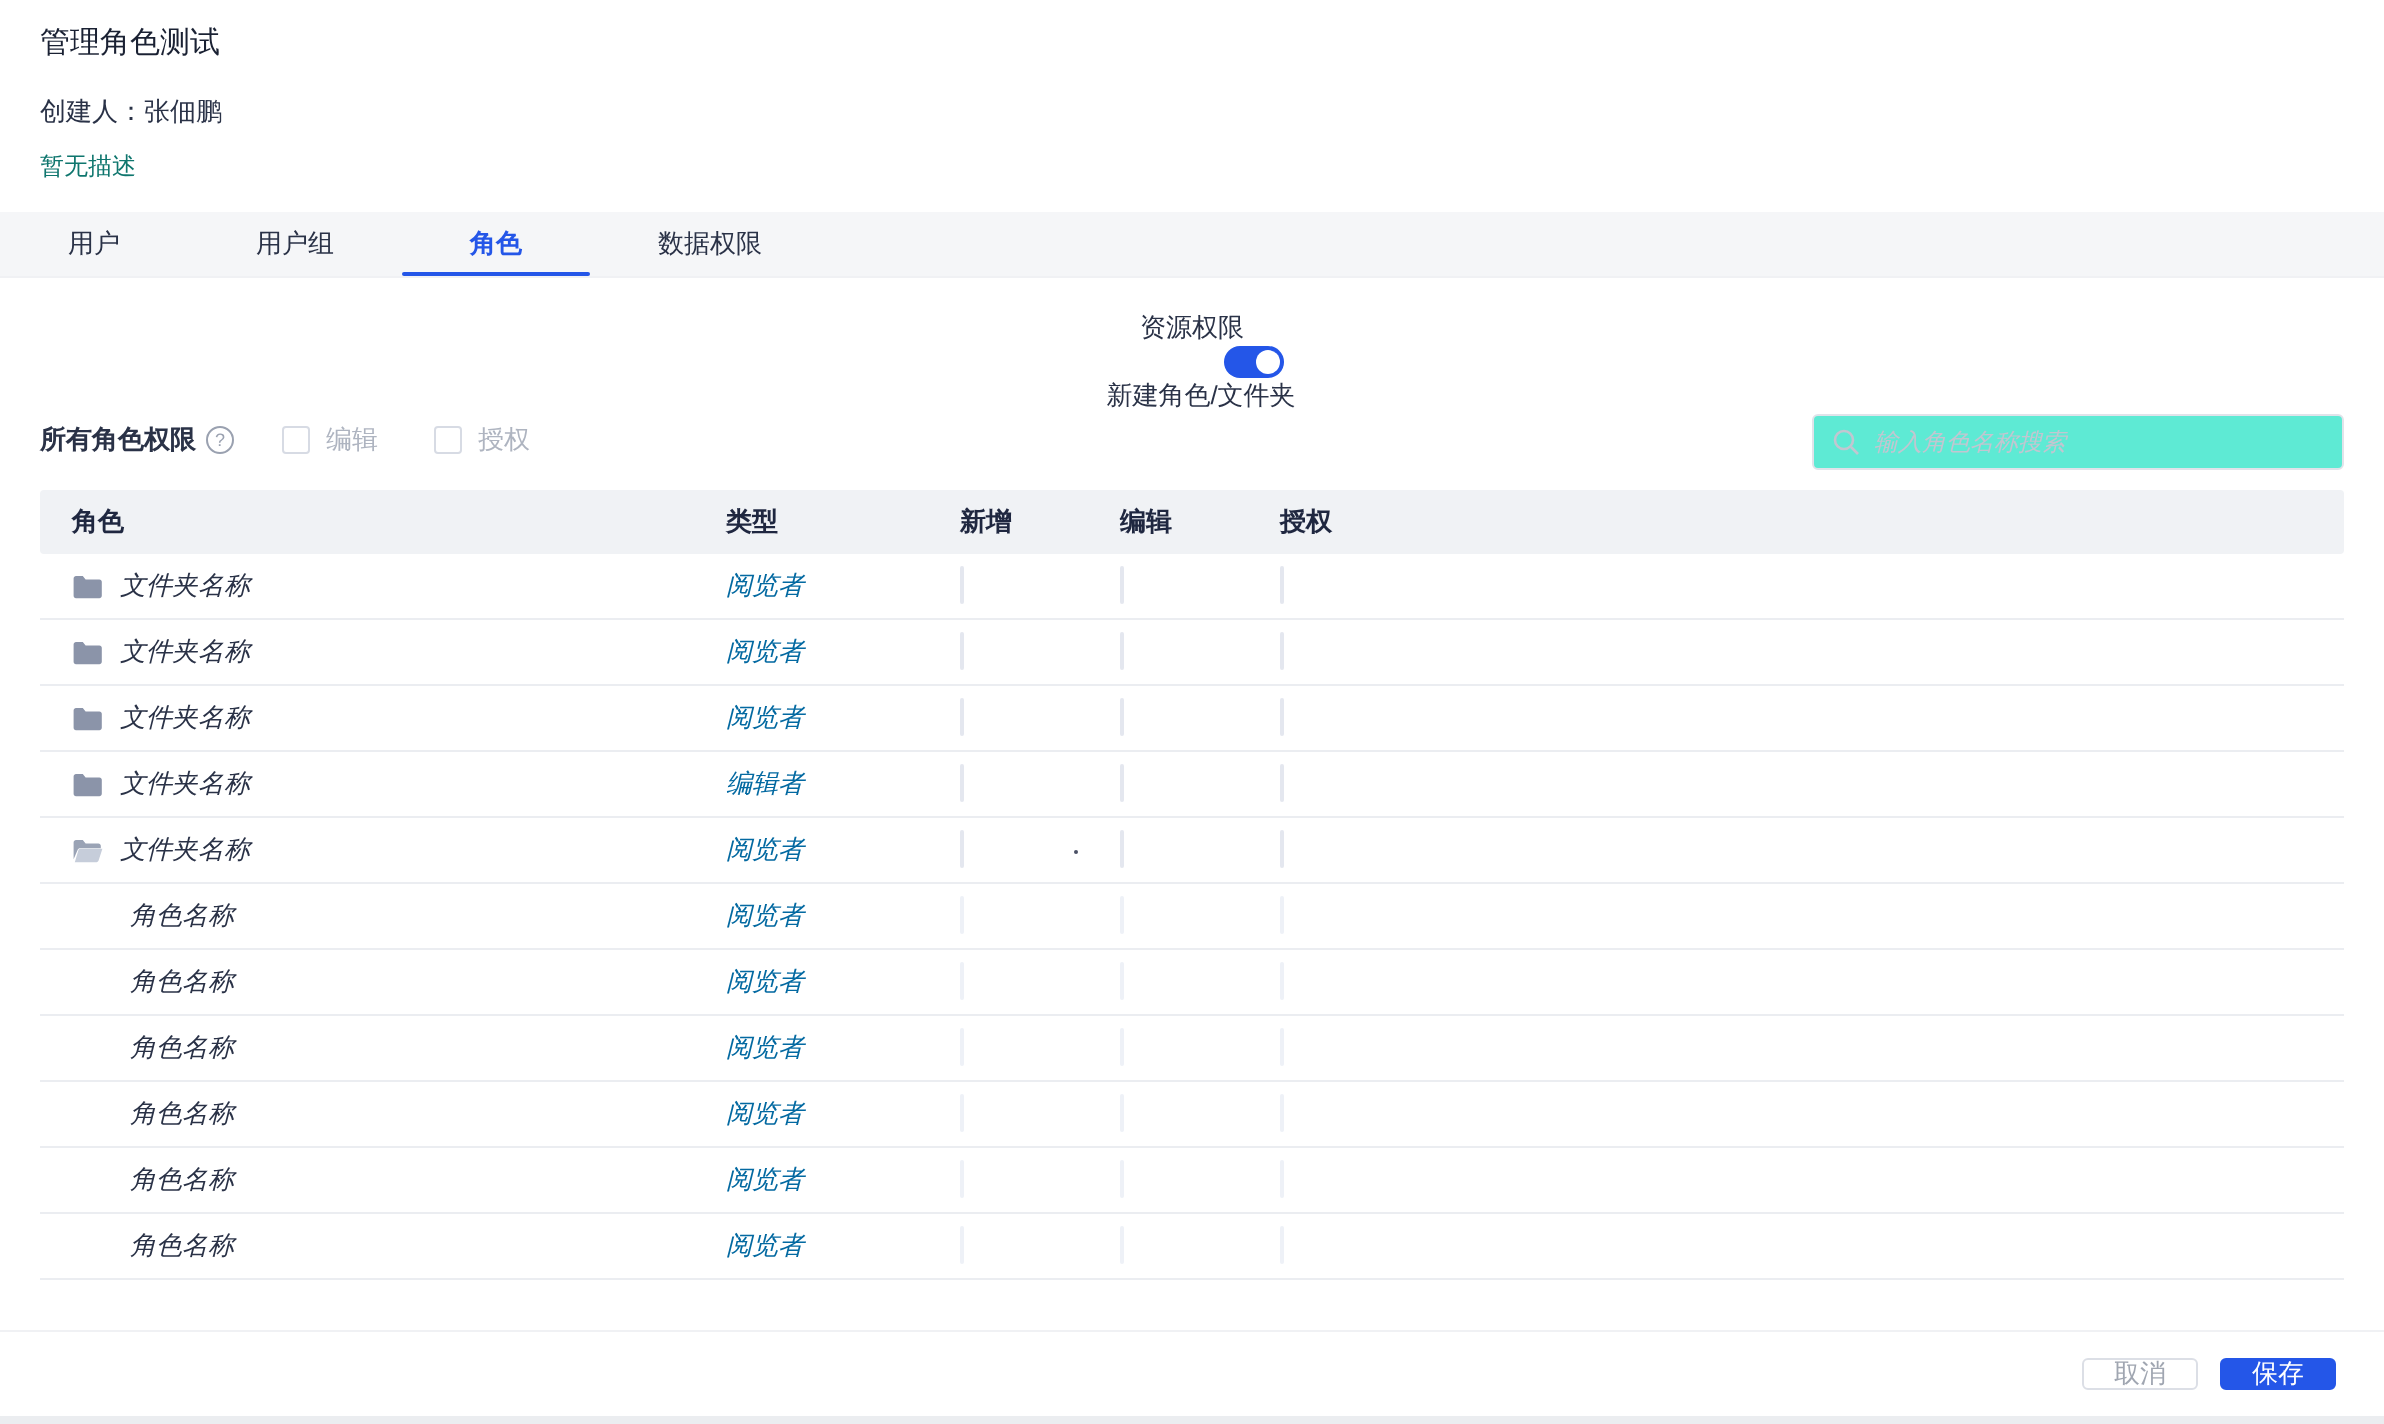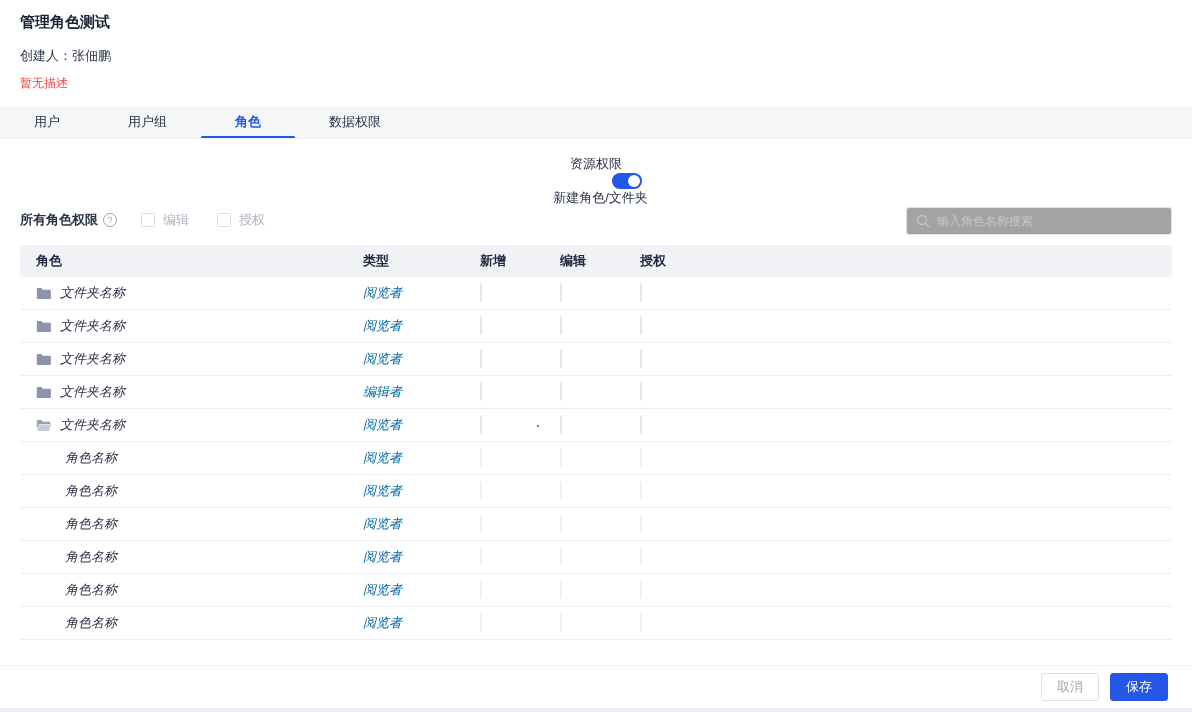--- a/index.html
+++ b/index.html
@@ -1,40 +1,40 @@
 <!DOCTYPE html>
 <html><head>
 <meta charset="utf-8">
 <style>
   * { margin:0; padding:0; box-sizing:border-box; }
   html,body { width:1192px; height:712px; background:#fff; font-family:"Liberation Sans","DejaVu Sans",sans-serif; }
   .page { position:relative; width:1192px; height:712px; background:#fff; overflow:hidden; color:#2a3247; }
 
   
   .hdr { padding:12px 20px 0 20px; }
-  .hdr-title { font-size:15px; font-weight:bold; color:#1a2133; line-height:20px; }
+  .hdr-title { font-size:15px; font-weight:normal; color:#1a2133; line-height:20px; }
   .hdr-creator { margin-top:15px; font-size:13px; color:#2a3247; }
-  .hdr-desc { margin-top:10px; font-size:12px; color:#ef4444; }
+  .hdr-desc { margin-top:10px; font-size:12px; color:#0f766e; }
 
   
   .tabbar { margin-top:14px; height:33px; background:#f5f6f8; display:flex; align-items:stretch; border-bottom:1px solid #f0f1f4; }
   .tab { padding:0 34px; display:flex; align-items:center; font-size:13px; color:#2a3247; cursor:pointer; position:relative; }
   .tab.active { color:#2456e8; font-weight:bold; }
   .tab.active::after { content:""; position:absolute; left:0; right:0; bottom:0; height:2px; background:#2456e8; border-radius:1px; }
 
   
   .controls { padding:16px 20px 0 20px; }
   .ctl-row1 { display:flex; align-items:center; height:28px;flex-direction:column; }
   .ctl-label { font-size:13px; color:#2a3247; }
   .toggle { margin-left:62px; width:30px; height:16px; border-radius:8px; background:#2456e8; position:relative; cursor:pointer; flex:0 0 auto; }
   .toggle .knob { position:absolute; top:2px; right:2px; width:12px; height:12px; border-radius:50%; background:#fff; }
   .toggle-label { margin-left:9px; font-size:13px; color:#2a3247; }
   .search-wrap { margin-left:auto; position:relative; width:266px; height:28px; }
   .search-wrap svg { position:absolute; left:10px; top:7px; }
-  .search-input { width:266px; height:28px; border:1px solid #e0e3ea; border-radius:3px; padding:0 8px 0 30px; font-size:12px; color:#2a3247; outline:none; background:#a3a3a3; }
+  .search-input { width:266px; height:28px; border:1px solid #e0e3ea; border-radius:3px; padding:0 8px 0 30px; font-size:12px; color:#2a3247; outline:none; background:#5eead4;font-style:italic; }
   .search-input::placeholder { color:#c2c6d0; }
 
   .ctl-row2 { margin-top:28px; display:flex; align-items:center; height:18px; }
   .ctl-row2 .lbl { font-size:13px; font-weight:bold; color:#2a3247; }
   .help { margin-left:5px; width:14px; height:14px; border:1px solid #9aa1b0; border-radius:50%; color:#9aa1b0; font-size:9px; display:flex; align-items:center; justify-content:center; }
   .cb-group { display:flex; align-items:center; margin-left:24px; }
   .cb { width:14px; height:14px; border:1px solid #d7dbe4; border-radius:2px; background:#fff; }
   .cb-lbl { margin-left:8px; font-size:13px; color:#aeb4c0; }
   .cb-group + .cb-group { margin-left:28px; }
 
@@ -46,21 +46,21 @@
   .cell-name { display:flex; align-items:center; font-size:13px; color:#2a3247; }
   .cell-icon { display:flex; align-items:center; margin-right:8px; }
   .trow.indent .cell-name { padding-left:29px; }
   .cell-type { font-size:13px; color:#0369a1; }
   .row-cb { width:14px; height:14px; border:1px solid #e4e7ef; border-radius:2px; background:#fbfcfe; }
   .trow.indent .row-cb { border-color:#eef1f7; background:#fcfdfe; }
   .stray-dot { position:absolute; left:517px; top:16px; width:2px; height:2px; border-radius:50%; background:#4a5065; }
 
   
   .footer { position:absolute; left:0; right:0; bottom:4px; height:43px; background:#fff; border-top:1px solid #f0f1f4; display:flex; align-items:center; justify-content:flex-end; gap:11px; padding-right:24px; }
-  .btn { height:28px; border-radius:3px; font-size:13px; padding:0 15px; display:flex; align-items:center; cursor:pointer; }
+  .btn { height:16px; border-radius:3px; font-size:13px; padding:0 15px; display:flex; align-items:center; cursor:pointer; }
   .btn-cancel { background:#fff; border:1px solid #dcdfe6; color:#a0a6b1; }
   .btn-save { background:#2456e8; border:1px solid #2456e8; color:#fff; }
   .bottom-strip { position:absolute; left:0; right:0; bottom:0; height:4px; background:#ebedf0; }
 </style>
 </head>
 <body>
 
 <div class="page">
 
   <div class="hdr">

